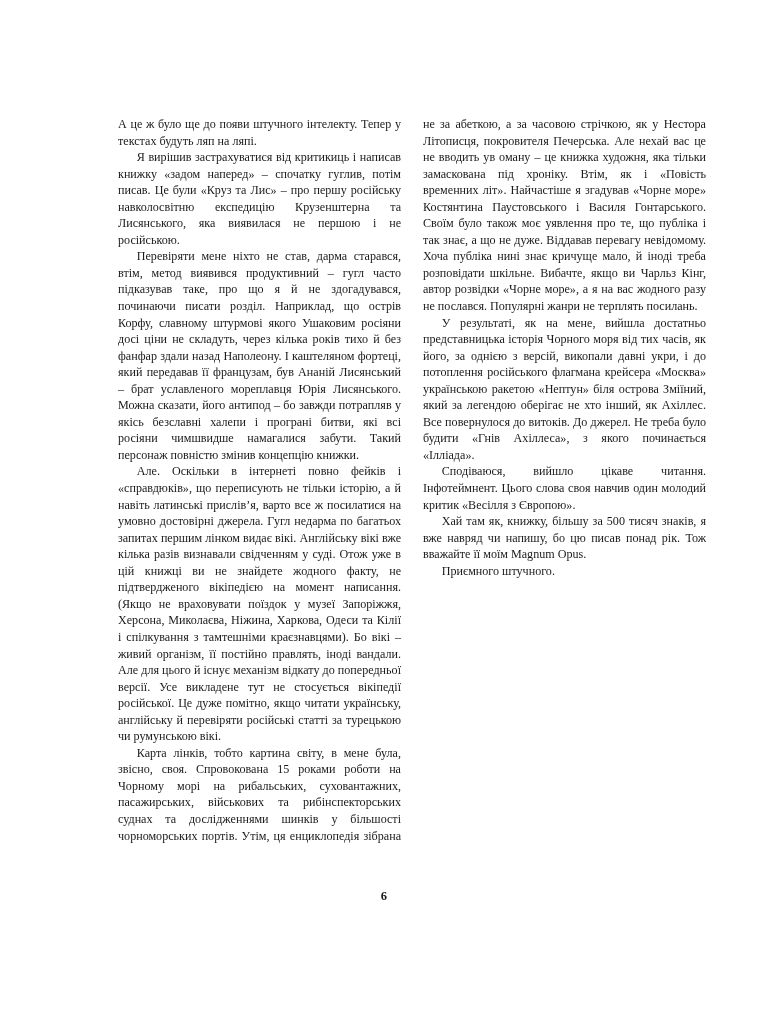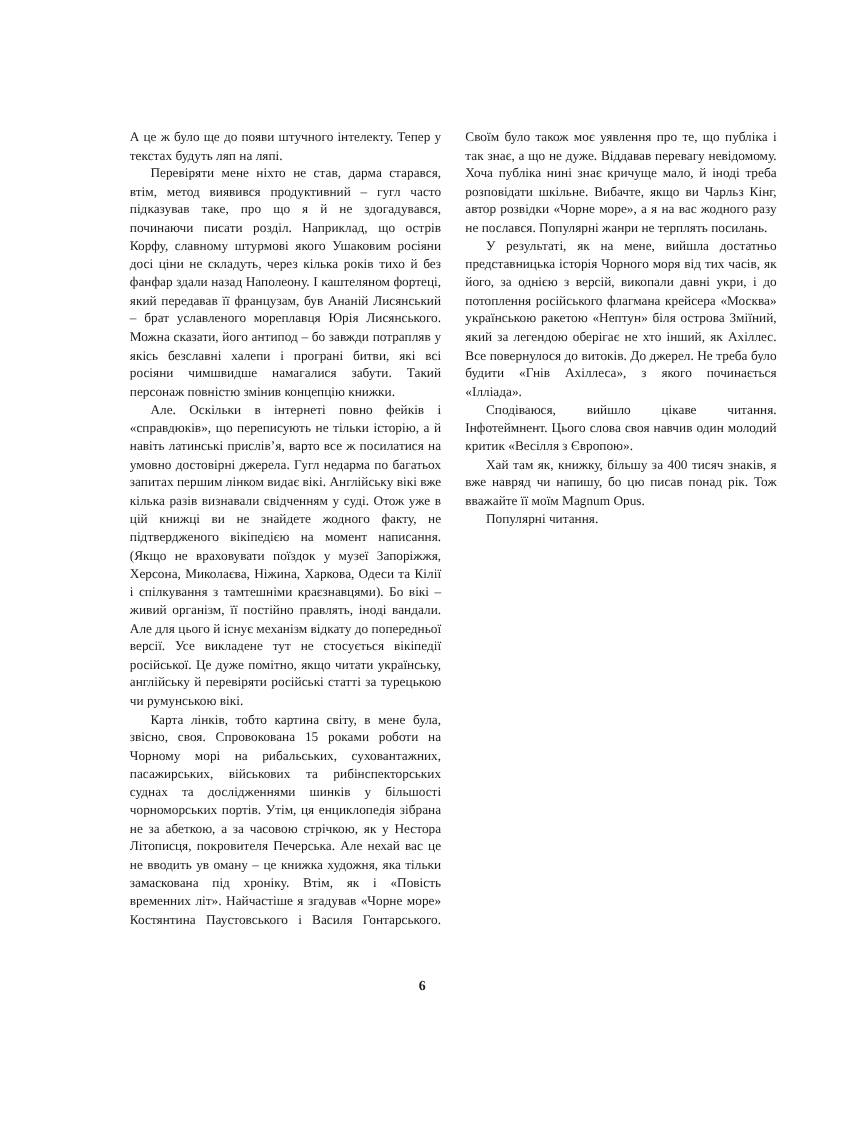--- a/index.html
+++ b/index.html
@@ -57,24 +57,25 @@
     letter-spacing: 0.2px;
   }
 </style>
 </head>
 <body>
 
 <div class="page">
 
   <div class="text-block">
     <p class="no-indent">А це ж було ще до появи штучного інтелекту. Тепер у текстах будуть ляп на ляпі.</p>
+    <p>Я вирішив застрахуватися від критикиць і написав книжку «задом наперед» – спочатку гуглив, потім писав. Це були «Круз та Лис» – про першу російську навколосвітню експедицію Крузенштерна та Лисянського, яка виявилася не першою і не російською.</p>
     <p>Перевіряти мене ніхто не став, дарма старався, втім, метод виявився продуктивний – гугл часто підказував таке, про що я й не здогадувався, починаючи писати розділ. Наприклад, що острів Корфу, славному штурмові якого Ушаковим росіяни досі ціни не складуть, через кілька років тихо й без фанфар здали назад Наполеону. І каштеляном фортеці, який передавав її французам, був Ананій Лисянський – брат уславленого мореплавця Юрія Лисянського. Можна сказати, його антипод – бо завжди потрапляв у якісь безславні халепи і програні битви, які всі росіяни чимшвидше намагалися забути. Такий персонаж повністю змінив концепцію книжки.</p>
     <p>Але. Оскільки в інтернеті повно фейків і «справдюків», що переписують не тільки історію, а й навіть латинські прислів’я, варто все ж посилатися на умовно достовірні джерела. Гугл недарма по багатьох запитах першим лінком видає вікі. Англійську вікі вже кілька разів визнавали свідченням у суді. Отож уже в цій книжці ви не знайдете жодного факту, не підтвердженого вікіпедією на момент написання. (Якщо не враховувати поїздок у музеї Запоріжжя, Херсона, Миколаєва, Ніжина, Харкова, Одеси та Кілії і спілкування з тамтешніми краєзнавцями). Бо вікі – живий організм, її постійно правлять, іноді вандали. Але для цього й існує механізм відкату до попередньої версії. Усе викладене тут не стосується вікіпедії російської. Це дуже помітно, якщо читати українську, англійську й перевіряти російські статті за турецькою чи румунською вікі.</p>
     <p>Карта лінків, тобто картина світу, в мене була, звісно, своя. Спровокована 15 роками роботи на Чорному морі на рибальських, суховантажних, пасажирських, військових та рибінспекторських суднах та дослідженнями шинків у більшості чорноморських портів. Утім, ця енциклопедія зібрана не за абеткою, а за часовою стрічкою, як у Нестора Літописця, покровителя Печерська. Але нехай вас це не вводить ув оману – це книжка художня, яка тільки замаскована під хроніку. Втім, як і «Повість временних літ». Найчастіше я згадував «Чорне море» Костянтина Паустовського і Василя Гонтарського. Своїм було також моє уявлення про те, що публіка і так знає, а що не дуже. Віддавав перевагу невідомому. Хоча публіка нині знає кричуще мало, й іноді треба розповідати шкільне. Вибачте, якщо ви Чарльз Кінг, автор розвідки «Чорне море», а я на вас жодного разу не послався. Популярні жанри не терплять посилань.</p>
     <p>У результаті, як на мене, вийшла достатньо представницька історія Чорного моря від тих часів, як його, за однією з версій, викопали давні укри, і до потоплення російського флагмана крейсера «Москва» українською ракетою «Нептун» біля острова Зміїний, який за легендою оберігає не хто інший, як Ахіллес. Все повернулося до витоків. До джерел. Не треба було будити «Гнів Ахіллеса», з якого починається «Ілліада».</p>
     <p>Сподіваюся, вийшло цікаве читання. Інфотеймнент. Цього слова своя навчив один молодий критик «Весілля з Європою».</p>
-    <p>Хай там як, книжку, більшу за 400 тисяч знаків, я вже навряд чи напишу, бо цю писав понад рік. Тож вважайте її моїм Magnum Opus.</p>
-    <p>Популярні читання.</p>
+    <p>Хай там як, книжку, більшу за 500 тисяч знаків, я вже навряд чи напишу, бо цю писав понад рік. Тож вважайте її моїм Magnum Opus.</p>
+    <p>Приємного штучного.</p>
   </div>
 
   <div class="page-number">6</div>
 
 </div>
 
 </body></html>

